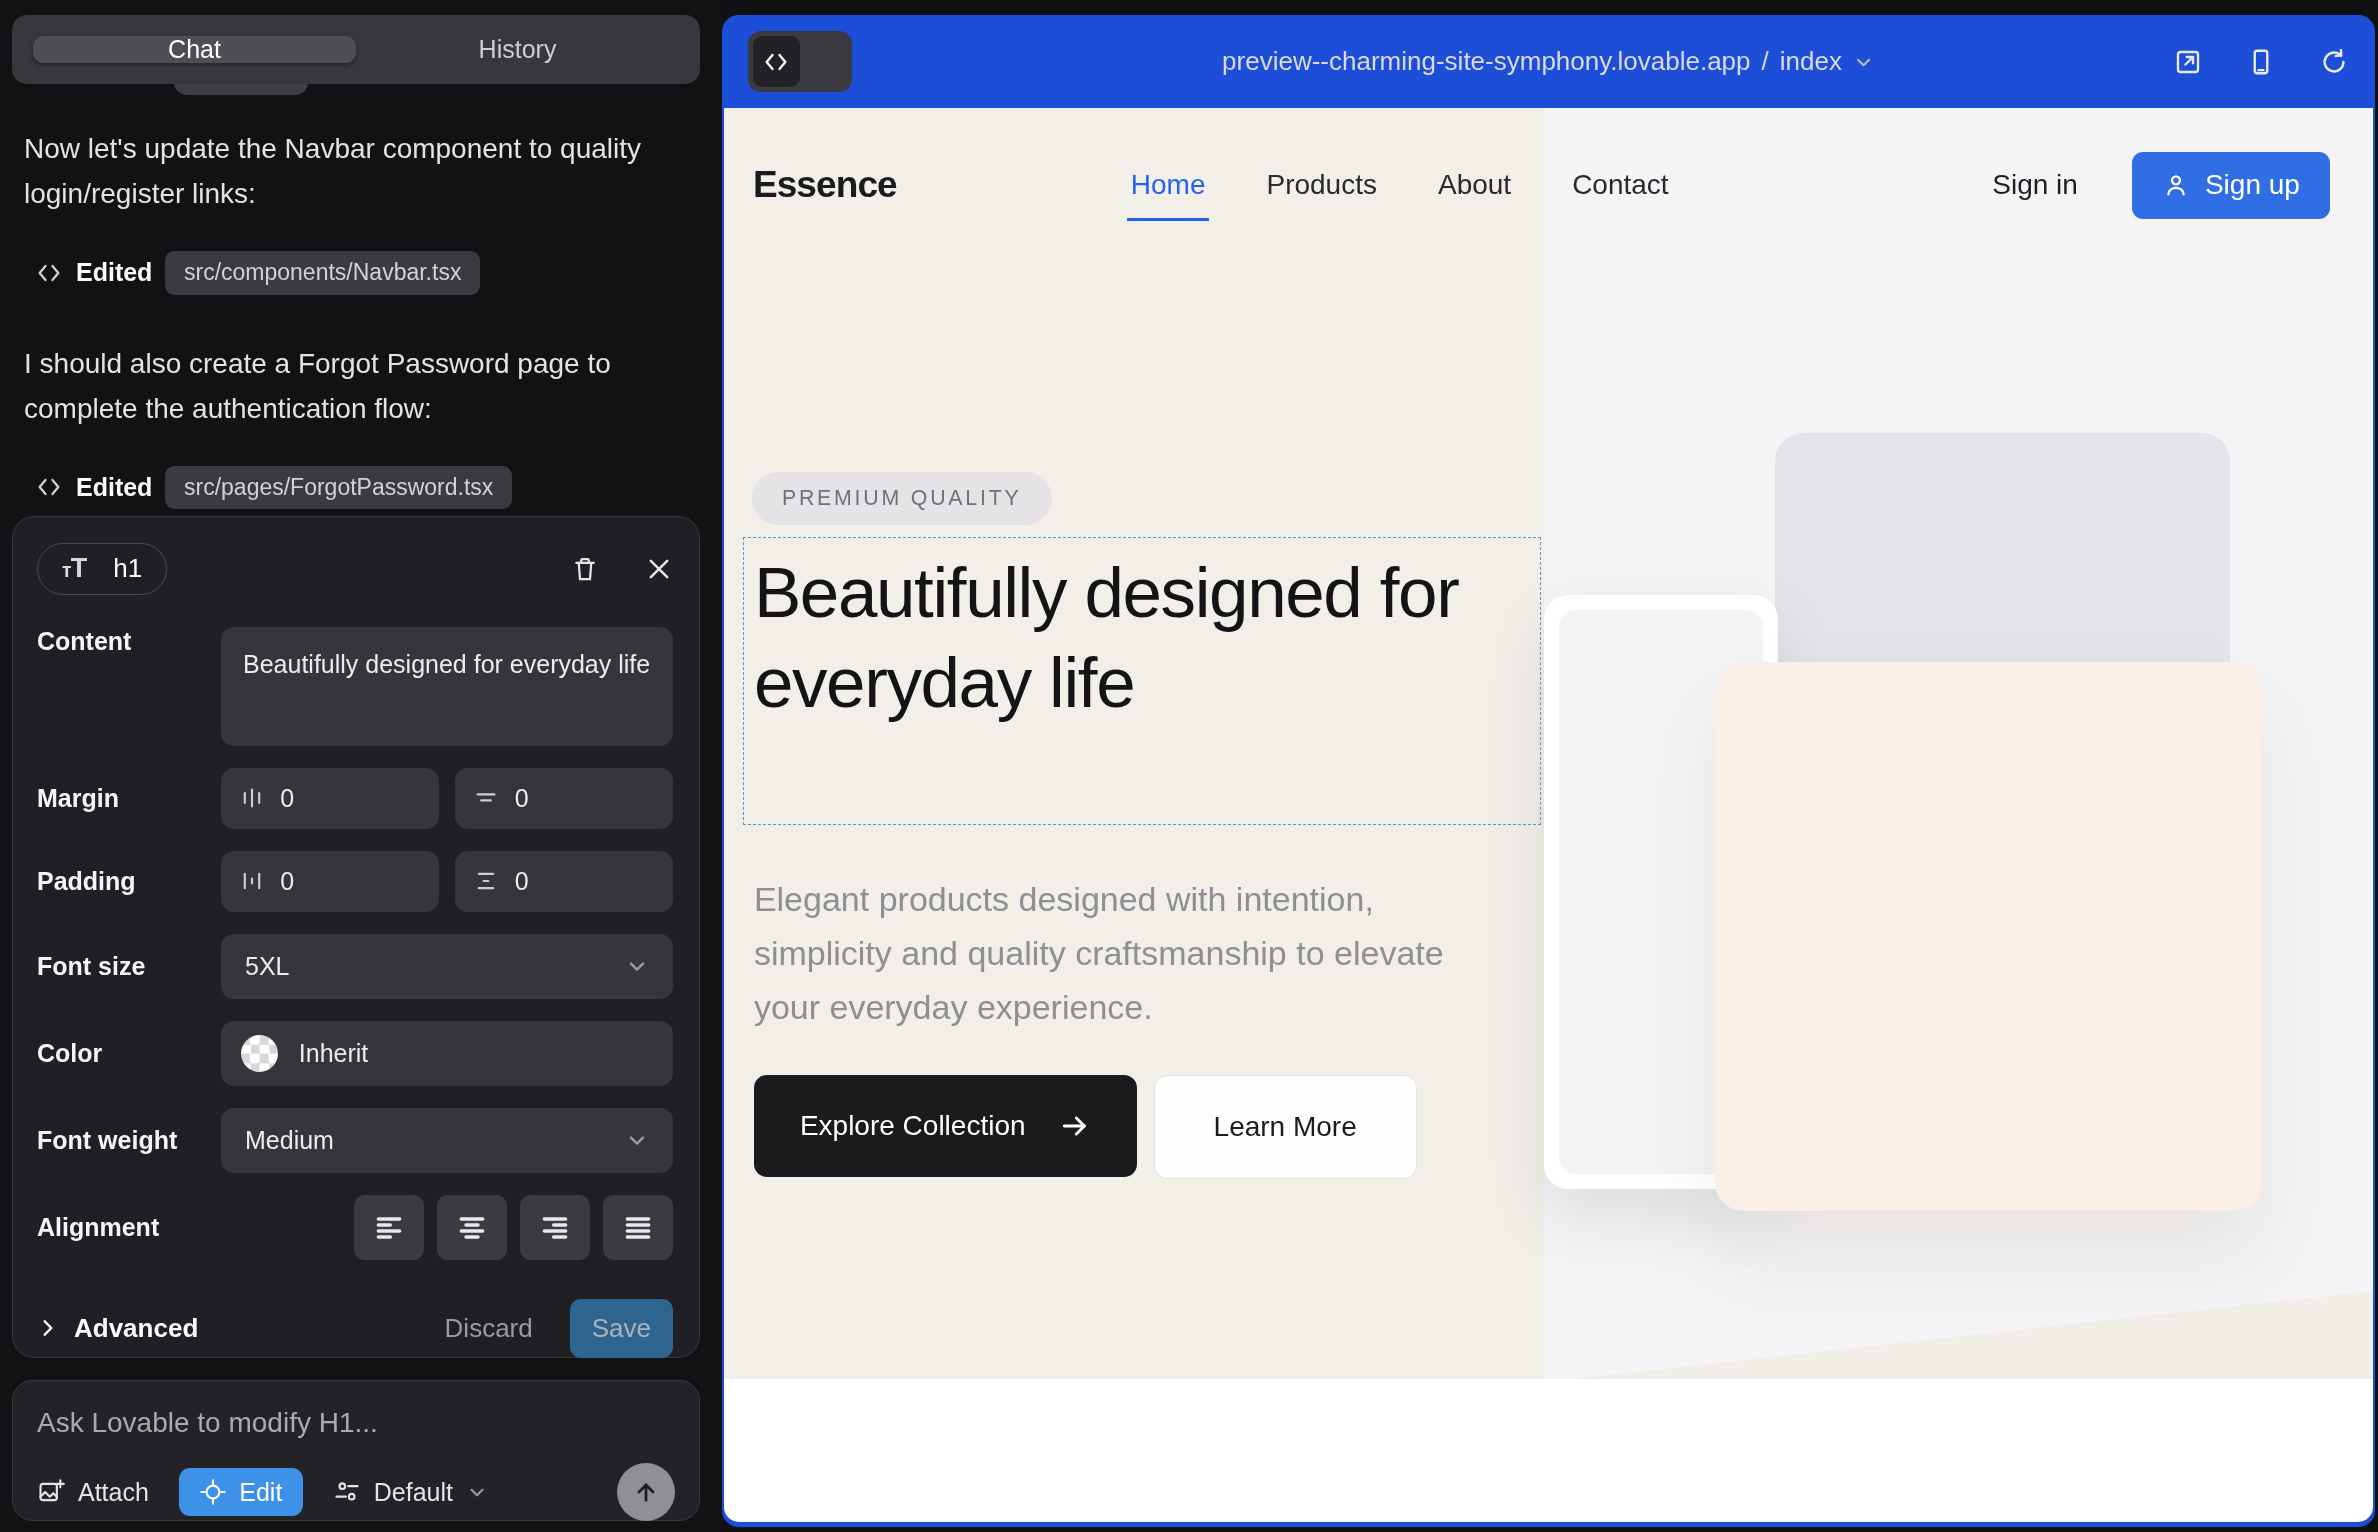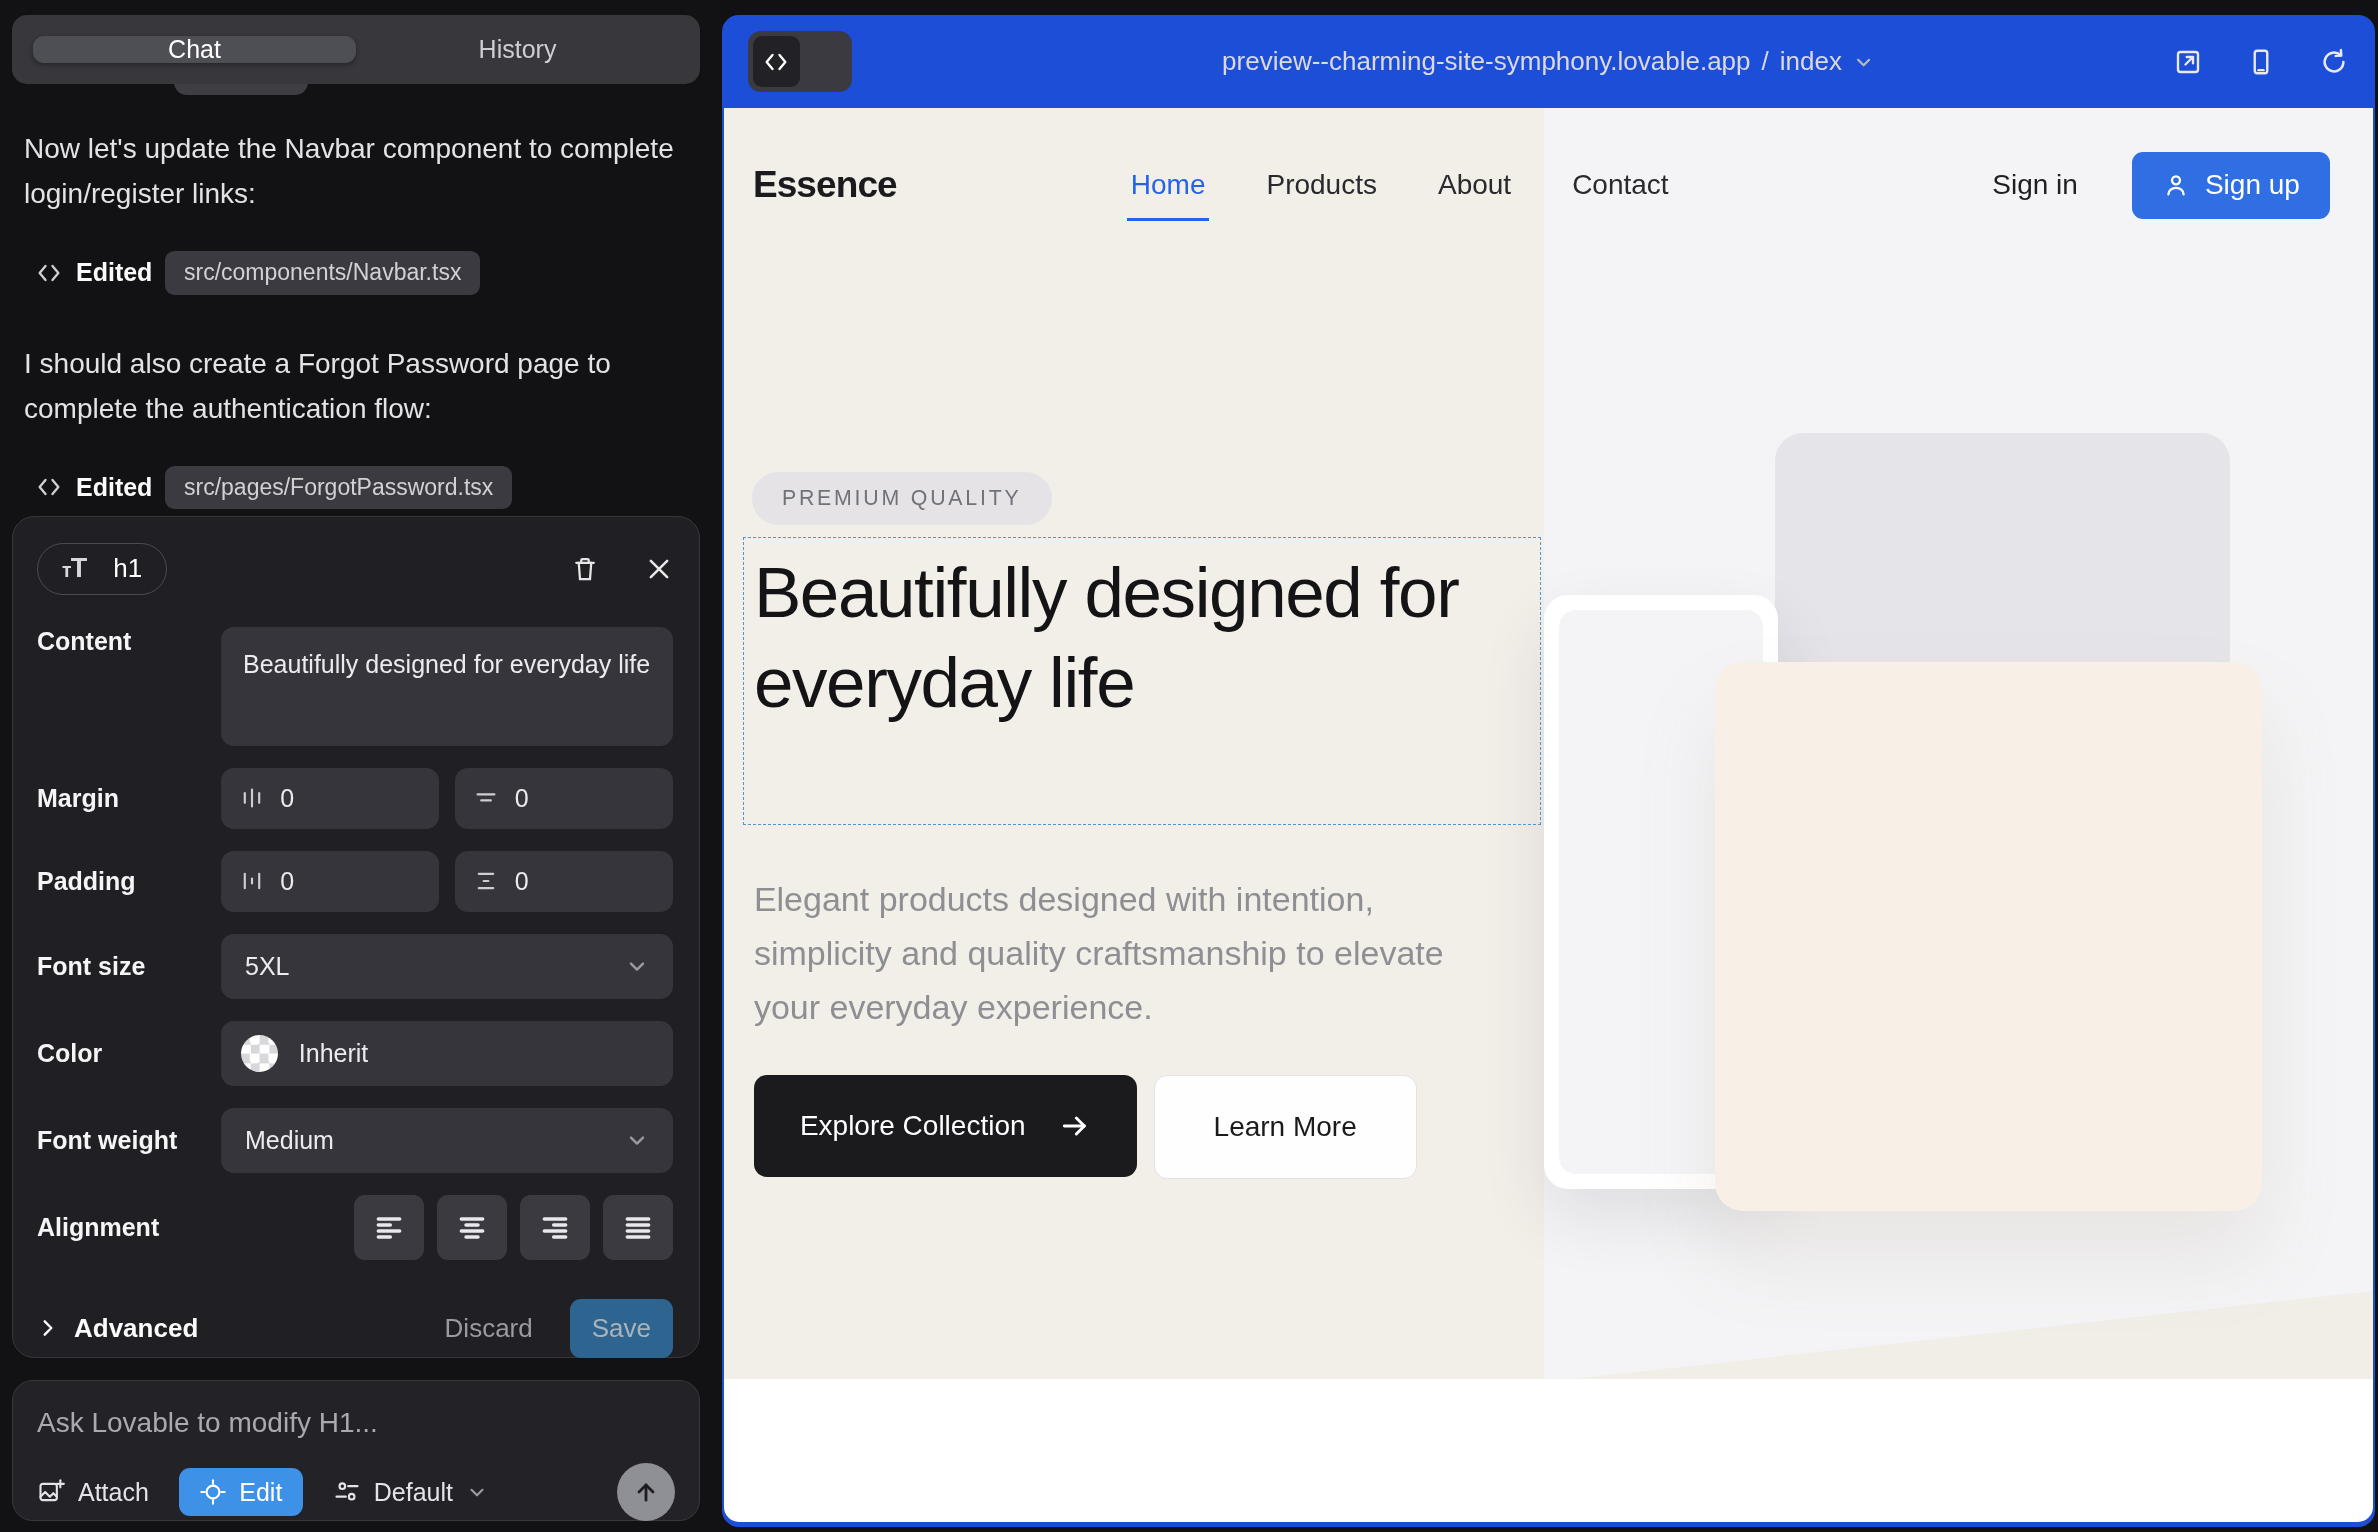--- a/index.html
+++ b/index.html
@@ -139,21 +139,21 @@
   <aside class="left">
 
     <div class="tabbar">
       <div class="tab active">Chat</div>
       <div class="tab">History</div>
     </div>
 
     <div class="bubble-sliver">· ·</div>
 
     <div class="chat">
-      <p class="msg">Now let's update the Navbar component to complete login/register links:</p>
+      <p class="msg">Now let's update the Navbar component to quality login/register links:</p>
       <div class="filerow">
         <span class="code-ic">
           <svg width="28" height="28" viewBox="0 0 24 24" fill="none" stroke="currentColor" stroke-width="2" stroke-linecap="round" stroke-linejoin="round">
               <polyline points="9,6 4,12 9,18"></polyline>
               <polyline points="15,6 20,12 15,18"></polyline>
             </svg>
         </span>
         <span class="edited">Edited</span>
         <span class="filebadge">src/components/Navbar.tsx</span>
       </div>

